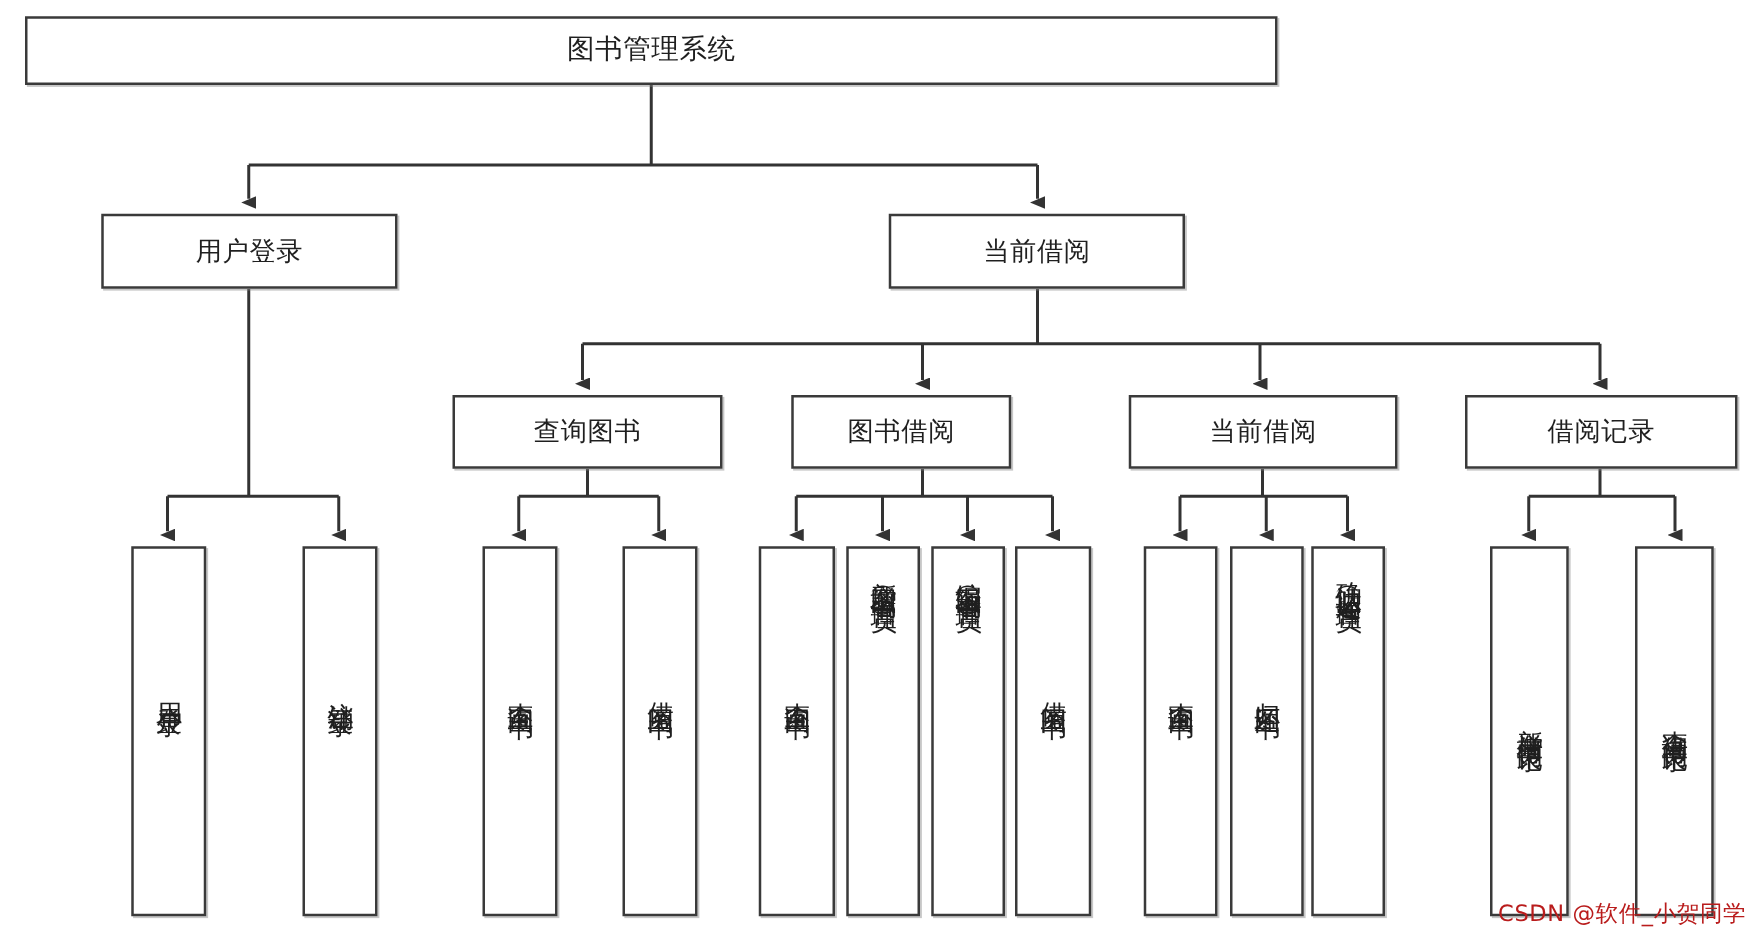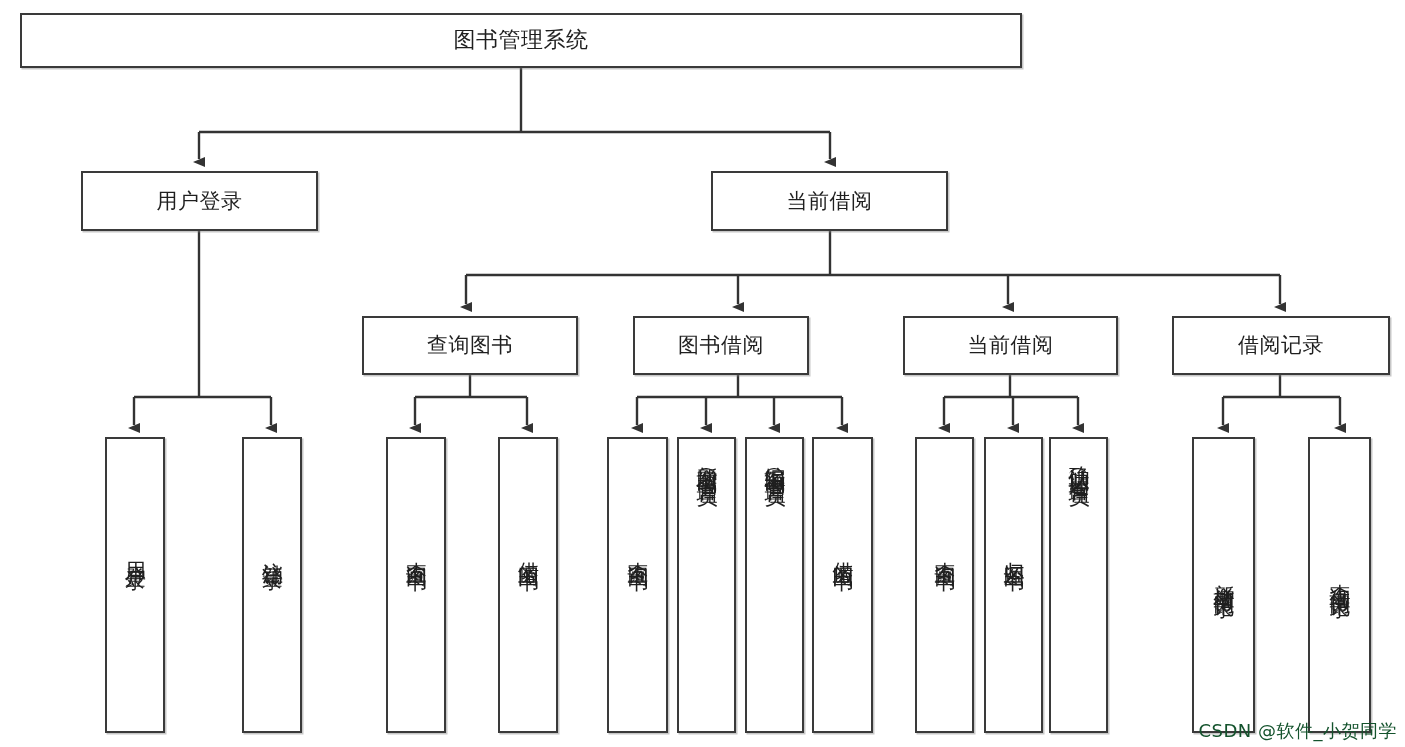--- a/index.html
+++ b/index.html
@@ -58,21 +58,21 @@
   }
   .node.vertical.mid3 .label {
     margin-top: 118px;
   }
   .node.root .label { font-size: 22px; }
   #watermark {
     position: absolute;
     right: 8px;
     bottom: 4px;
     font-size: 18px;
-    color: #14532d;
+    color: #b91c1c;
     letter-spacing: 0.5px;
     z-index: 3;
     white-space: nowrap;
   }
 </style>
 </head>
 <body>
 
 <div id="canvas">
 

